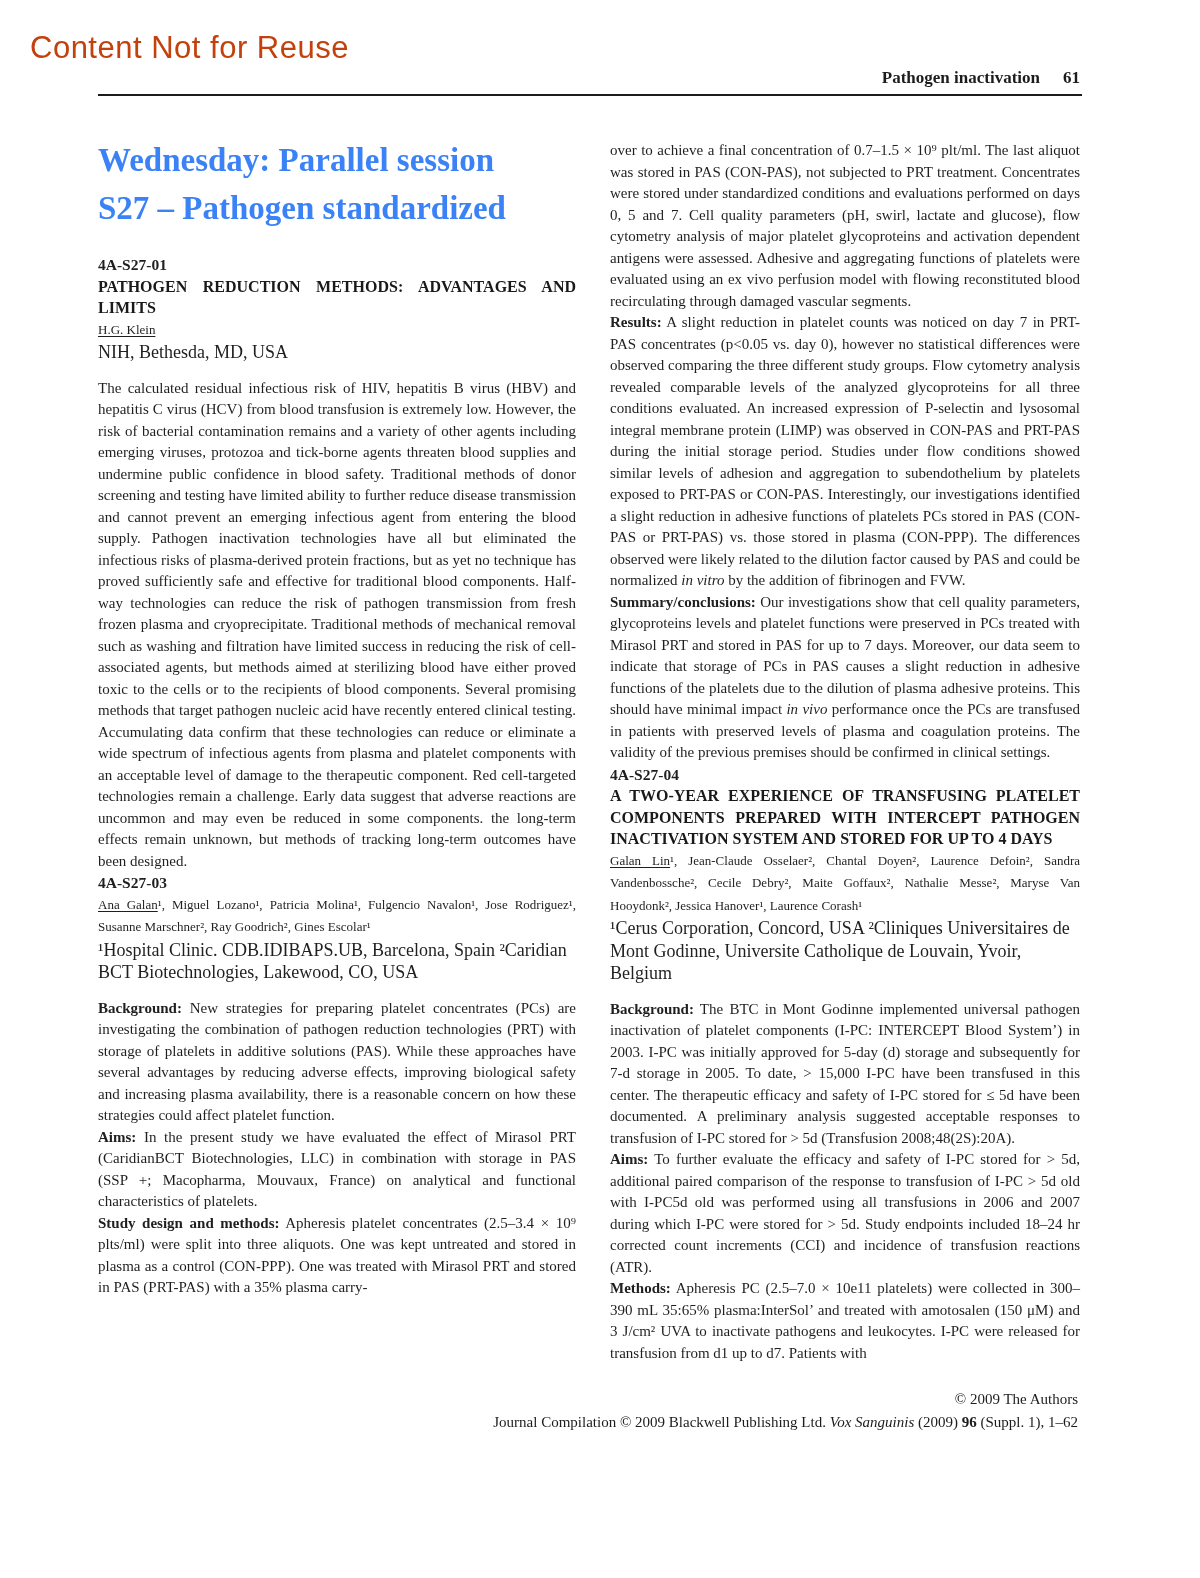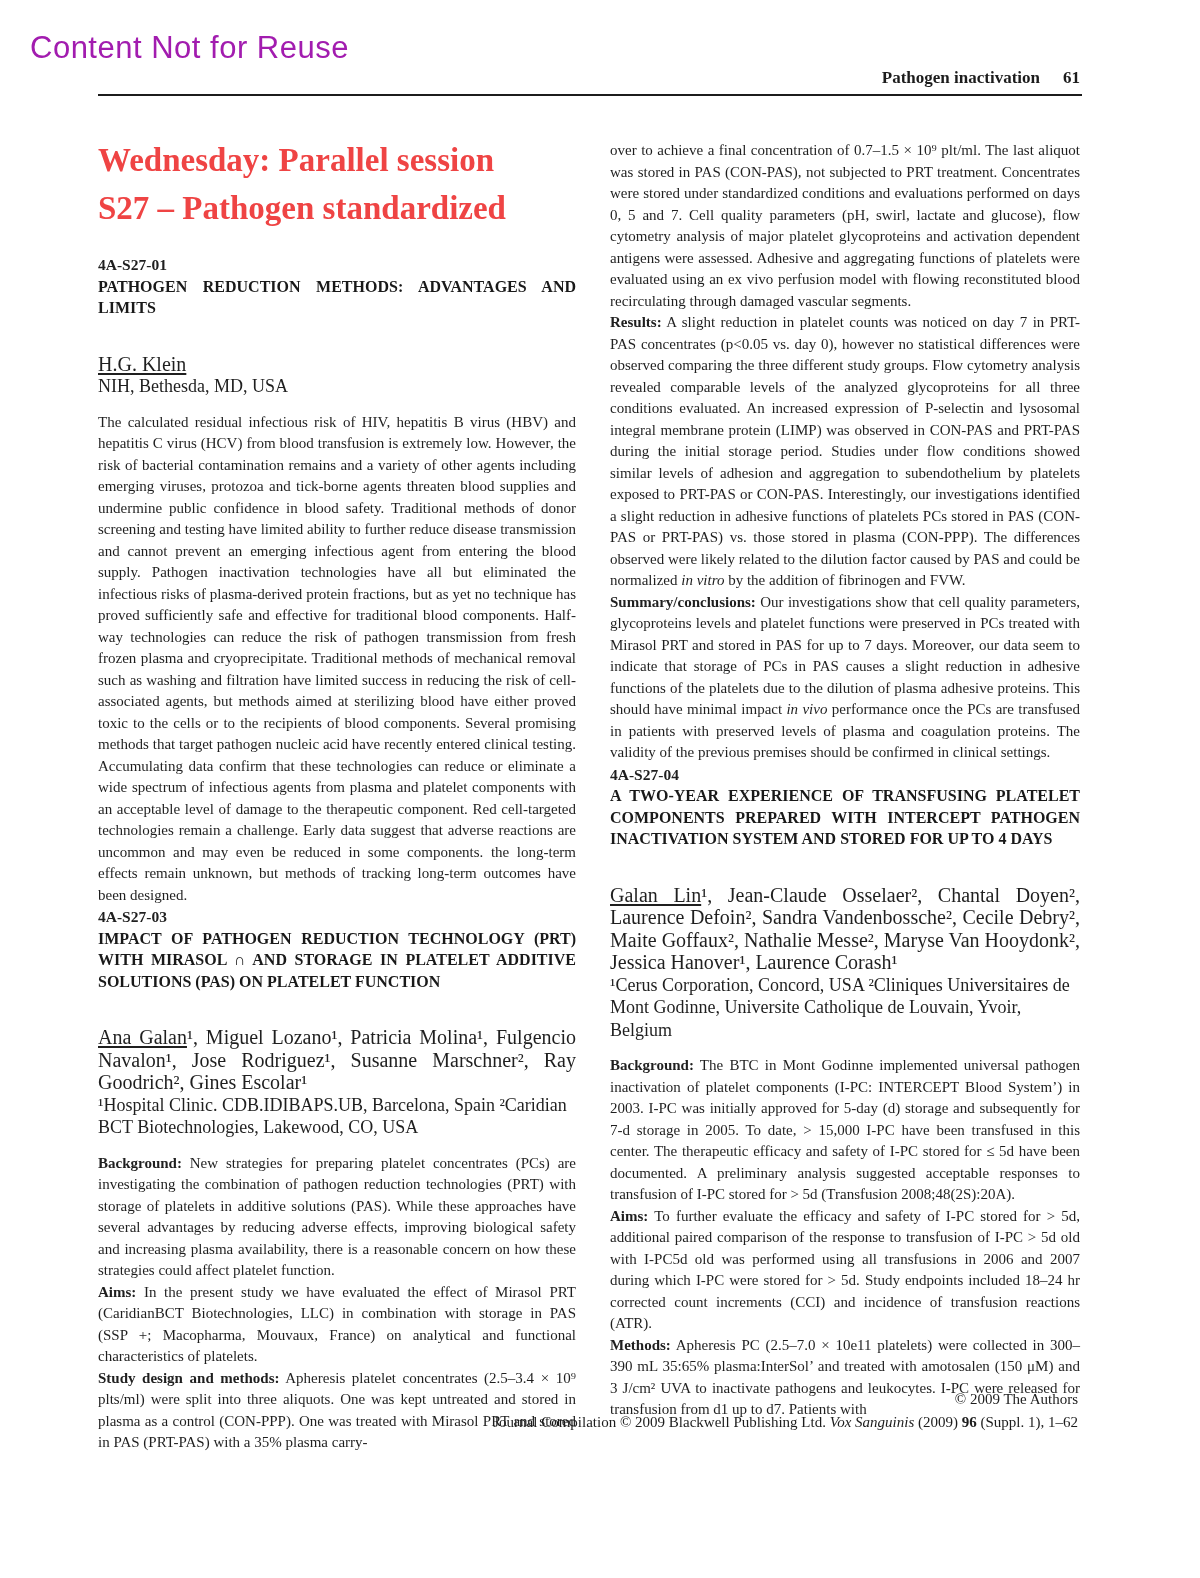--- a/index.html
+++ b/index.html
@@ -2,39 +2,39 @@
 <html><head>
 <meta charset="utf-8">
 <style>
   html,body{margin:0;padding:0;background:#ffffff;}
   .page{
     position:relative;width:1200px;height:1578px;background:#ffffff;overflow:hidden;
     font-family:"Liberation Serif",serif;color:#1f1f1f;
   }
   .watermark{
     position:absolute;left:30px;top:30px;
-    font-family:"Liberation Sans",sans-serif;font-size:31px;color:#a21caf;letter-spacing:.5px;
+    font-family:"Liberation Sans",sans-serif;font-size:31px;color:#c2410c;letter-spacing:.5px;
   }
   .running-head{
     position:absolute;top:68px;right:120px;font-size:17px;font-weight:bold;color:#1c1c1c;
   }
   .running-head .pageno{margin-left:23px;}
   .head-rule{position:absolute;top:94px;left:98px;width:984px;height:2px;background:#1c1c1c;}
   .col{position:absolute;top:136px;font-size:15px;line-height:21.5px;}
   .col-left{left:98px;width:478px;}
   .col-right{left:610px;top:140px;width:470px;}
   .session-title{
-    margin:0 0 22px 0;font-size:33px;font-weight:bold;line-height:48px;color:#ef4444;
+    margin:0 0 22px 0;font-size:33px;font-weight:bold;line-height:48px;color:#3b82f6;
   }
   section.abstract{margin:0;}
   .abs-gap-left{margin-top:80px;}
   .abs-gap-right{margin-top:56px;}
   .abs-id{font-weight:bold;font-size:15.5px;line-height:21.5px;}
   .abs-title{margin:0;font-weight:bold;font-size:16px;line-height:21.5px;text-align:justify;color:#191919;}
-  .abs-authors{font-size:20px;line-height:22.5px;text-align:justify;margin-top:34px;}
+  .abs-authors{font-size:13px;line-height:22.5px;text-align:justify;}
   .presenter{text-decoration:underline;text-underline-offset:2px;}
   .abs-affil{font-size:18px;line-height:22.5px;}
   p.body{margin:0;text-align:justify;}
   p.first-body{margin-top:14px;}
   .seg-b{font-weight:bold;}
   .seg-i{font-style:italic;}
   .footer{
     position:absolute;top:1388px;right:122px;text-align:right;
     font-size:15px;line-height:23px;color:#1c1c1c;
   }
@@ -58,21 +58,20 @@
     <section class="abstract">
       <div class="abs-id">4A-S27-01</div>
       <h2 class="abs-title">PATHOGEN REDUCTION METHODS: ADVANTAGES AND LIMITS</h2>
       <div class="abs-authors"><span class="presenter">H.G. Klein</span></div>
       <div class="abs-affil">NIH, Bethesda, MD, USA</div>
       <p class="body first-body"><span>The calculated residual infectious risk of HIV, hepatitis B virus (HBV) and hepatitis C virus (HCV) from blood transfusion is extremely low. However, the risk of bacterial contamination remains and a variety of other agents including emerging viruses, protozoa and tick-borne agents threaten blood supplies and undermine public confidence in blood safety. Traditional methods of donor screening and testing have limited ability to further reduce disease transmission and cannot prevent an emerging infectious agent from entering the blood supply. Pathogen inactivation technologies have all but eliminated the infectious risks of plasma-derived protein fractions, but as yet no technique has proved sufficiently safe and effective for traditional blood components. Half-way technologies can reduce the risk of pathogen transmission from fresh frozen plasma and cryoprecipitate. Traditional methods of mechanical removal such as washing and filtration have limited success in reducing the risk of cell-associated agents, but methods aimed at sterilizing blood have either proved toxic to the cells or to the recipients of blood components. Several promising methods that target pathogen nucleic acid have recently entered clinical testing. Accumulating data confirm that these technologies can reduce or eliminate a wide spectrum of infectious agents from plasma and platelet components with an acceptable level of damage to the therapeutic component. Red cell-targeted technologies remain a challenge. Early data suggest that adverse reactions are uncommon and may even be reduced in some components. the long-term effects remain unknown, but methods of tracking long-term outcomes have been designed.</span></p>
     </section>
 
     <section class="abstract abs-gap-left">
       <div class="abs-id">4A-S27-03</div>
-      <h2 class="abs-title">IMPACT OF PATHOGEN REDUCTION TECHNOLOGY (PRT) WITH MIRASOL ∩ AND STORAGE IN PLATELET ADDITIVE SOLUTIONS (PAS) ON PLATELET FUNCTION</h2>
       <div class="abs-authors"><span class="presenter">Ana Galan</span><span>¹, Miguel Lozano¹, Patricia Molina¹, Fulgencio Navalon¹, Jose Rodriguez¹, Susanne Marschner², Ray Goodrich², Gines Escolar¹</span></div>
       <div class="abs-affil">¹Hospital Clinic. CDB.IDIBAPS.UB, Barcelona, Spain ²Caridian BCT Biotechnologies, Lakewood, CO, USA</div>
       <p class="body first-body"><span class="seg-b">Background:</span><span> New strategies for preparing platelet concentrates (PCs) are investigating the combination of pathogen reduction technologies (PRT) with storage of platelets in additive solutions (PAS). While these approaches have several advantages by reducing adverse effects, improving biological safety and increasing plasma availability, there is a reasonable concern on how these strategies could affect platelet function.</span></p>
       <p class="body"><span class="seg-b">Aims:</span><span> In the present study we have evaluated the effect of Mirasol PRT (CaridianBCT Biotechnologies, LLC) in combination with storage in PAS (SSP +; Macopharma, Mouvaux, France) on analytical and functional characteristics of platelets.</span></p>
       <p class="body"><span class="seg-b">Study design and methods:</span><span> Apheresis platelet concentrates (2.5–3.4 × 10⁹ plts/ml) were split into three aliquots. One was kept untreated and stored in plasma as a control (CON-PPP). One was treated with Mirasol PRT and stored in PAS (PRT-PAS) with a 35% plasma carry-</span></p>
     </section>
 
   </div>
 
   <div class="col col-right">

